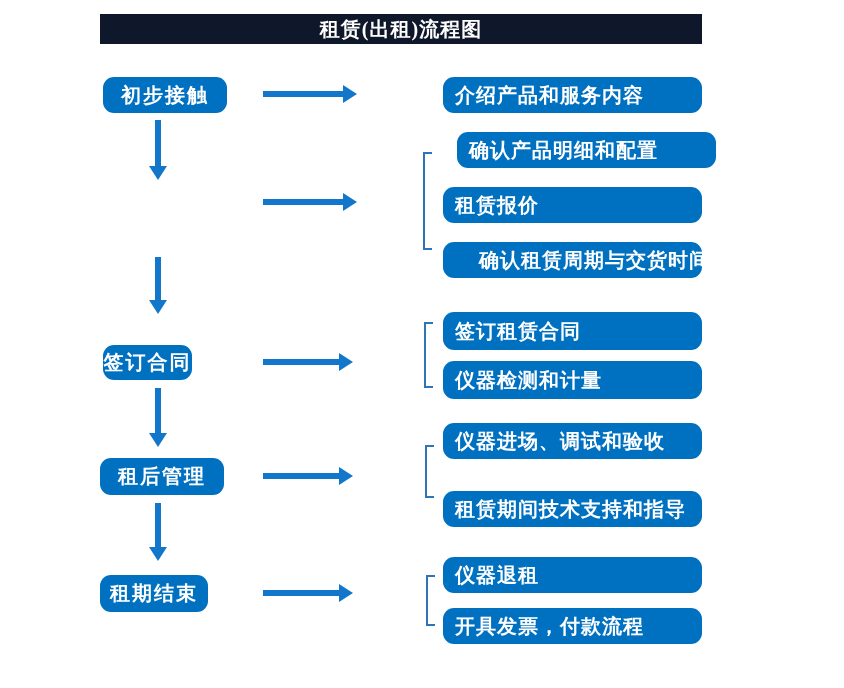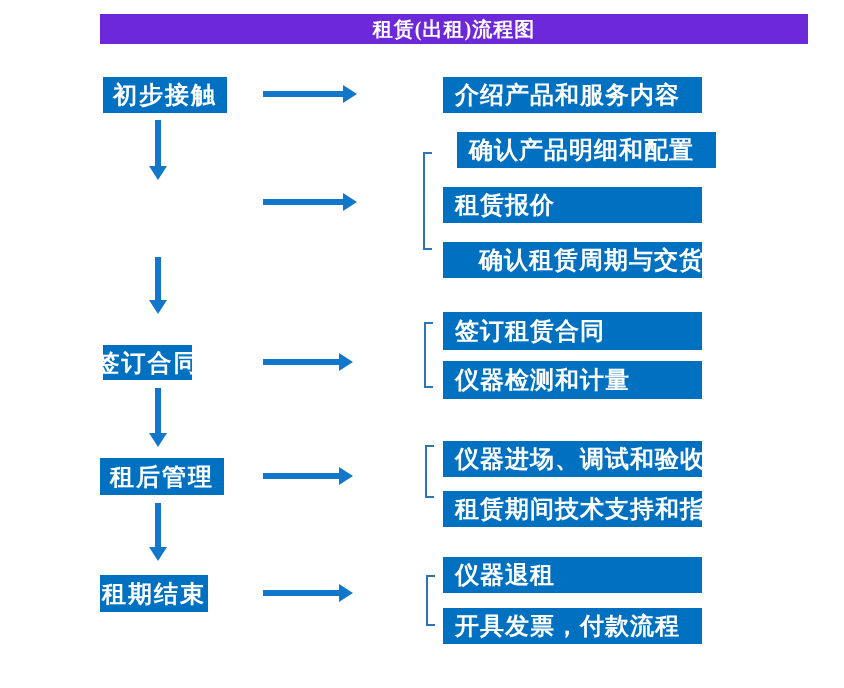--- a/index.html
+++ b/index.html
@@ -1,29 +1,29 @@
 <!DOCTYPE html>
 <html><head>
 <meta charset="utf-8">
 <style>
   html,body{margin:0;padding:0;background:#ffffff;}
   body{width:844px;height:688px;position:relative;overflow:hidden;
        font-family:"Liberation Serif","DejaVu Serif",serif;}
   .stage{position:absolute;left:0;top:0;width:844px;height:688px;}
 
   .titlebar{
-    position:absolute;left:100px;top:14px;width:708px;height:30px;
-    background:#6d28d9;color:#ffffff;font-weight:bold;font-size:20px;
+    position:absolute;left:100px;top:14px;width:602px;height:30px;
+    background:#0f172a;color:#ffffff;font-weight:bold;font-size:20px;
     display:flex;align-items:center;justify-content:center;letter-spacing:1px;
   }
 
   .box{
     background:#0070C0;color:#ffffff;font-weight:bold;
     position:absolute;display:flex;align-items:center;
-    font-size:24px;white-space:nowrap;
+    font-size:20px;white-space:nowrap;border-radius:11px;
   }
   .step{justify-content:center;letter-spacing:2px;}
   .detail{left:443px;width:259px;height:36px;padding-left:12px;
           box-sizing:border-box;justify-content:flex-start;letter-spacing:1px;}
 
   
   .harrow{position:absolute;width:94px;height:18px;}
   .harrow .shaft{position:absolute;left:0;top:6px;height:6px;right:12px;background:#1277CA;}
   .harrow .head{position:absolute;right:0;top:0;width:0;height:0;
     border-top:9px solid transparent;border-bottom:9px solid transparent;
@@ -52,21 +52,21 @@
   <div class="box step" style="left:103px;top:345px;width:89px;height:35px;">签订合同</div>
   <div class="box step" style="left:100px;top:458px;width:124px;height:37px;">租后管理</div>
   <div class="box step" style="left:100px;top:575px;width:108px;height:37px;">租期结束</div>
 
   <div class="box detail" style="top:77px;">介绍产品和服务内容</div>
   <div class="box detail" style="top:132px;margin-left:14px;">确认产品明细和配置</div>
   <div class="box detail" style="top:187px;">租赁报价</div>
   <div class="box detail" style="top:242px;padding-left:36px;">确认租赁周期与交货时间</div>
   <div class="box detail" style="top:312px;height:38px;">签订租赁合同</div>
   <div class="box detail" style="top:361px;height:38px;">仪器检测和计量</div>
-  <div class="box detail" style="top:441px;font-family:Liberation Mono, monospace;">仪器进场、调试和验收</div>
+  <div class="box detail" style="top:423px;font-family:Liberation Mono, monospace;">仪器进场、调试和验收</div>
   <div class="box detail" style="top:491px;">租赁期间技术支持和指导</div>
   <div class="box detail" style="top:557px;">仪器退租</div>
   <div class="box detail" style="top:608px;">开具发票，付款流程</div>
 
   <div class="harrow" style="left:263px;top:85px;">
     <div class="shaft"></div>
       <div class="head"></div>
   </div>
   <div class="harrow" style="left:263px;top:193px;">
     <div class="shaft"></div>

